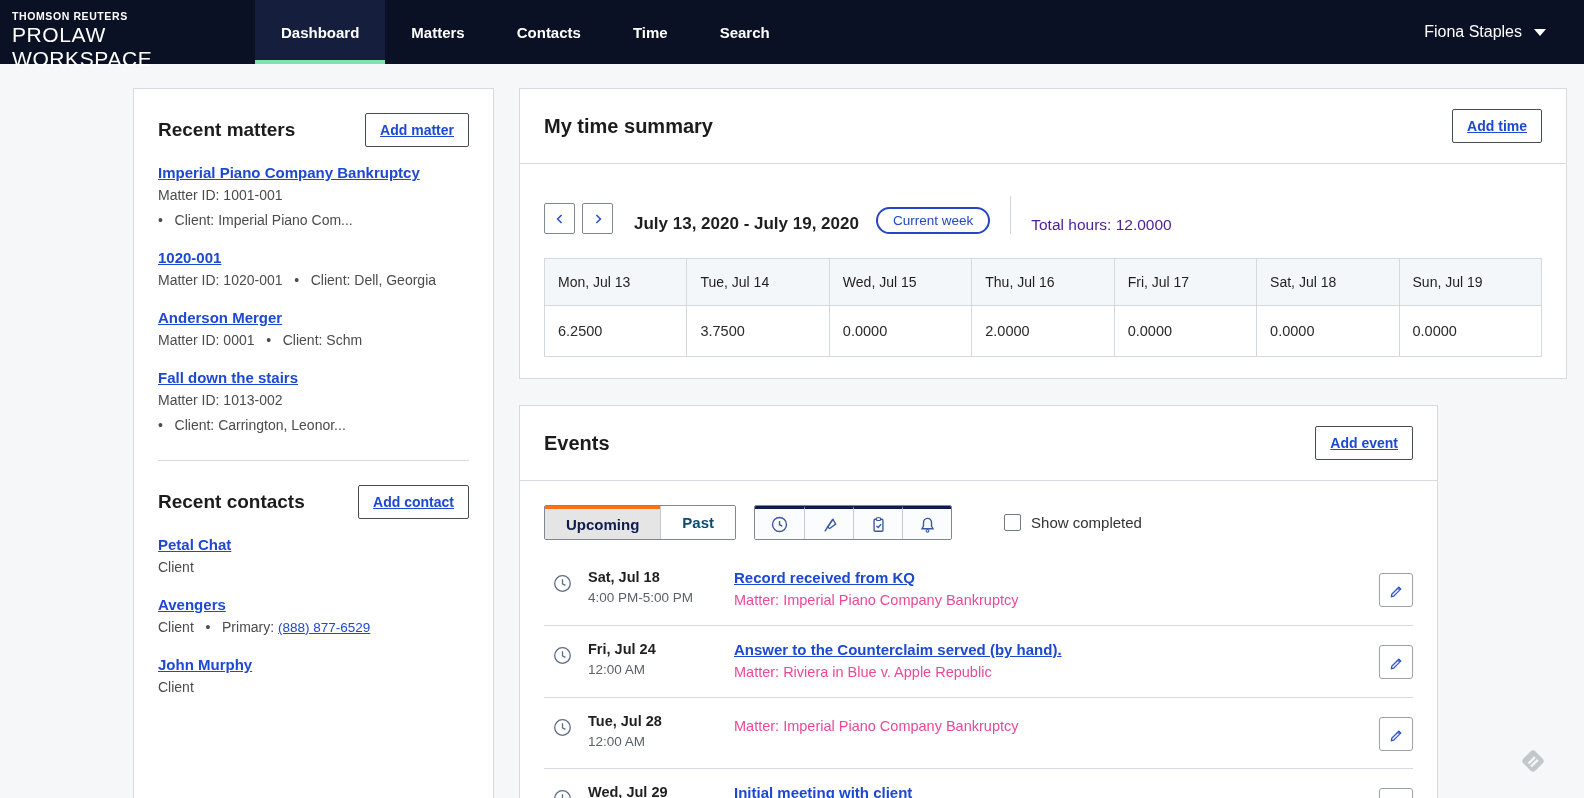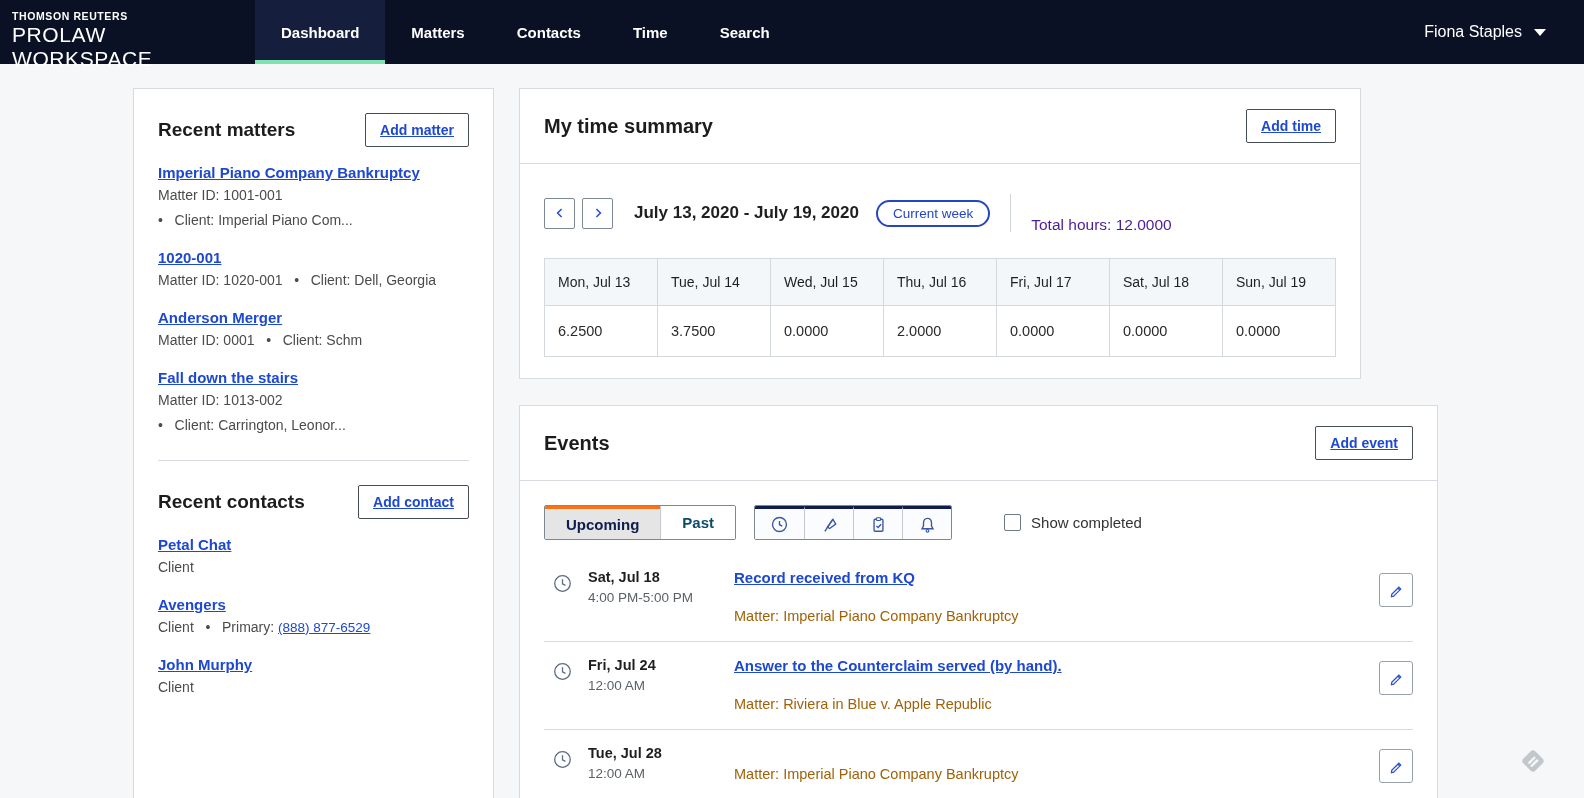--- a/index.html
+++ b/index.html
@@ -32,23 +32,23 @@
   .section-head { display:flex; align-items:center; justify-content:space-between; }
   .section-title { font-size:19px; font-weight:600; color:#1c1c1c; }
   .side-item { margin-top:17px; }
   .side-link { font-size:15px; font-weight:700; color:#1d48d1; text-decoration:underline; cursor:pointer; display:inline-block; }
   .side-meta { font-size:14px; color:#4b4b4b; line-height:1.65; margin-top:2px; }
   .side-divider { border-top:1px solid #d7dbdf; margin:22px 0 0 0; }
   .contacts-head { margin-top:24px; }
   .phone-link { color:#1d48d1; text-decoration:underline; cursor:pointer; font-size:13.5px; }
 
   
-  .time-card { left:519px; top:88px; width:842px; height:291px; }
+  .time-card { left:519px; top:88px; width:1048px; height:291px; }
   .time-body { padding:28px 24px 0 24px; }
-  .week-row { display:flex; align-items:center; }
+  .week-row { display:flex; align-items:flex-end; }
   .nav-sq-btn { width:31px; height:31px; background:#fff; border:1px solid #7e8893; border-radius:2px; display:flex; align-items:center; justify-content:center; cursor:pointer; margin-right:7px; }
   .week-range { font-size:17px; font-weight:700; color:#1f1f1f; margin-left:14px; }
   .pill { margin-left:17px; border:2px solid #2446c4; color:#2446c4; border-radius:16px; padding:4px 15px; font-size:13.5px; }
   .v-divider { width:1px; height:38px; background:#cfd4d9; margin:0 20px; }
   .total-hours { font-size:15.5px; color:#4c1d95;margin-top:24px; }
   .time-table { width:100%; border-collapse:collapse; margin-top:24px; }
   .time-table th, .time-table td { border:1px solid #d4d9de; text-align:left; width:14.28%; }
   .time-table th { background:#f4f7f9; font-weight:400; font-size:14px; color:#1f1f1f; padding:15px 13px; }
   .time-table td { font-size:14.5px; color:#2a2a2a; padding:17px 13px; background:#fff; }
 
@@ -68,21 +68,21 @@
   .chk-label { margin-left:10px; font-size:15px; color:#333; }
   .event-rows { margin-top:14px; }
   .event-row { display:flex; align-items:flex-start; padding:15px 0 17px 0; border-top:1px solid #d7dbdf; }
   .event-row:first-child { border-top:none; }
   .ev-icon-col { width:44px; padding-left:8px; padding-top:4px; }
   .ev-date-col { width:146px; }
   .ev-date { font-size:14.5px; font-weight:700; color:#1f1f1f; }
   .ev-time { font-size:13.5px; color:#5a6268; margin-top:5px; }
   .ev-desc-col { flex:1; padding-right:16px; }
   .ev-link { font-size:15px; font-weight:700; color:#1d48d1; text-decoration:underline; cursor:pointer; display:inline-block; }
-  .ev-matter { font-size:14.5px; color:#a16207; margin-top:21px; }
+  .ev-matter { font-size:14.5px; color:#ec4899; margin-top:5px; }
   .edit-btn { width:34px; height:34px; background:#fff; border:1px solid #99a1aa; border-radius:3px; display:flex; align-items:center; justify-content:center; cursor:pointer; margin-top:4px; }
 
   .watermark { position:absolute; right:36px; bottom:18px; opacity:.85; }
 </style>
 </head>
 <body>
 
 <div id="screen">
 
   <div class="navbar">

